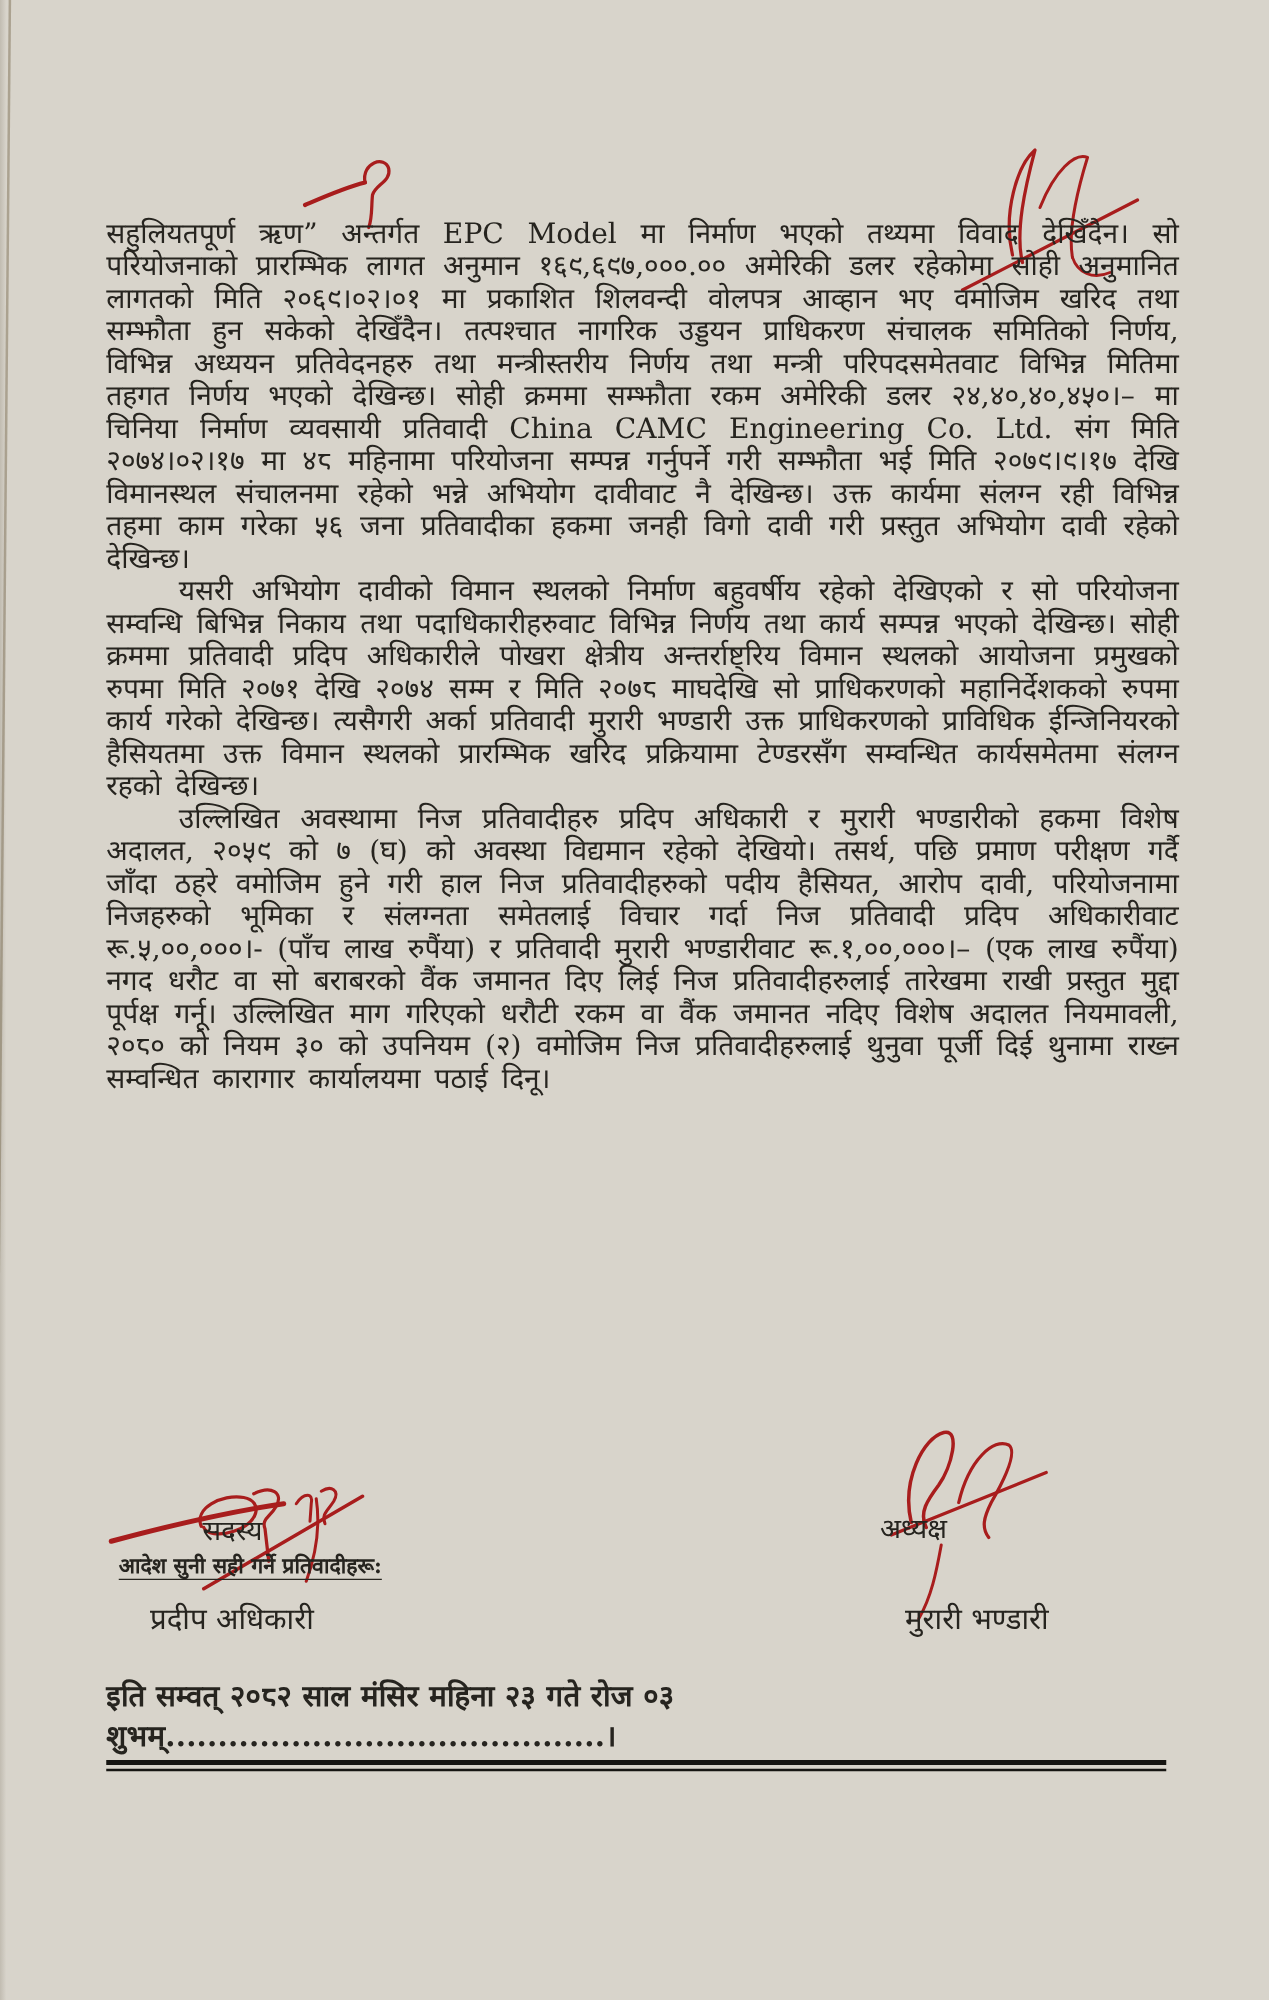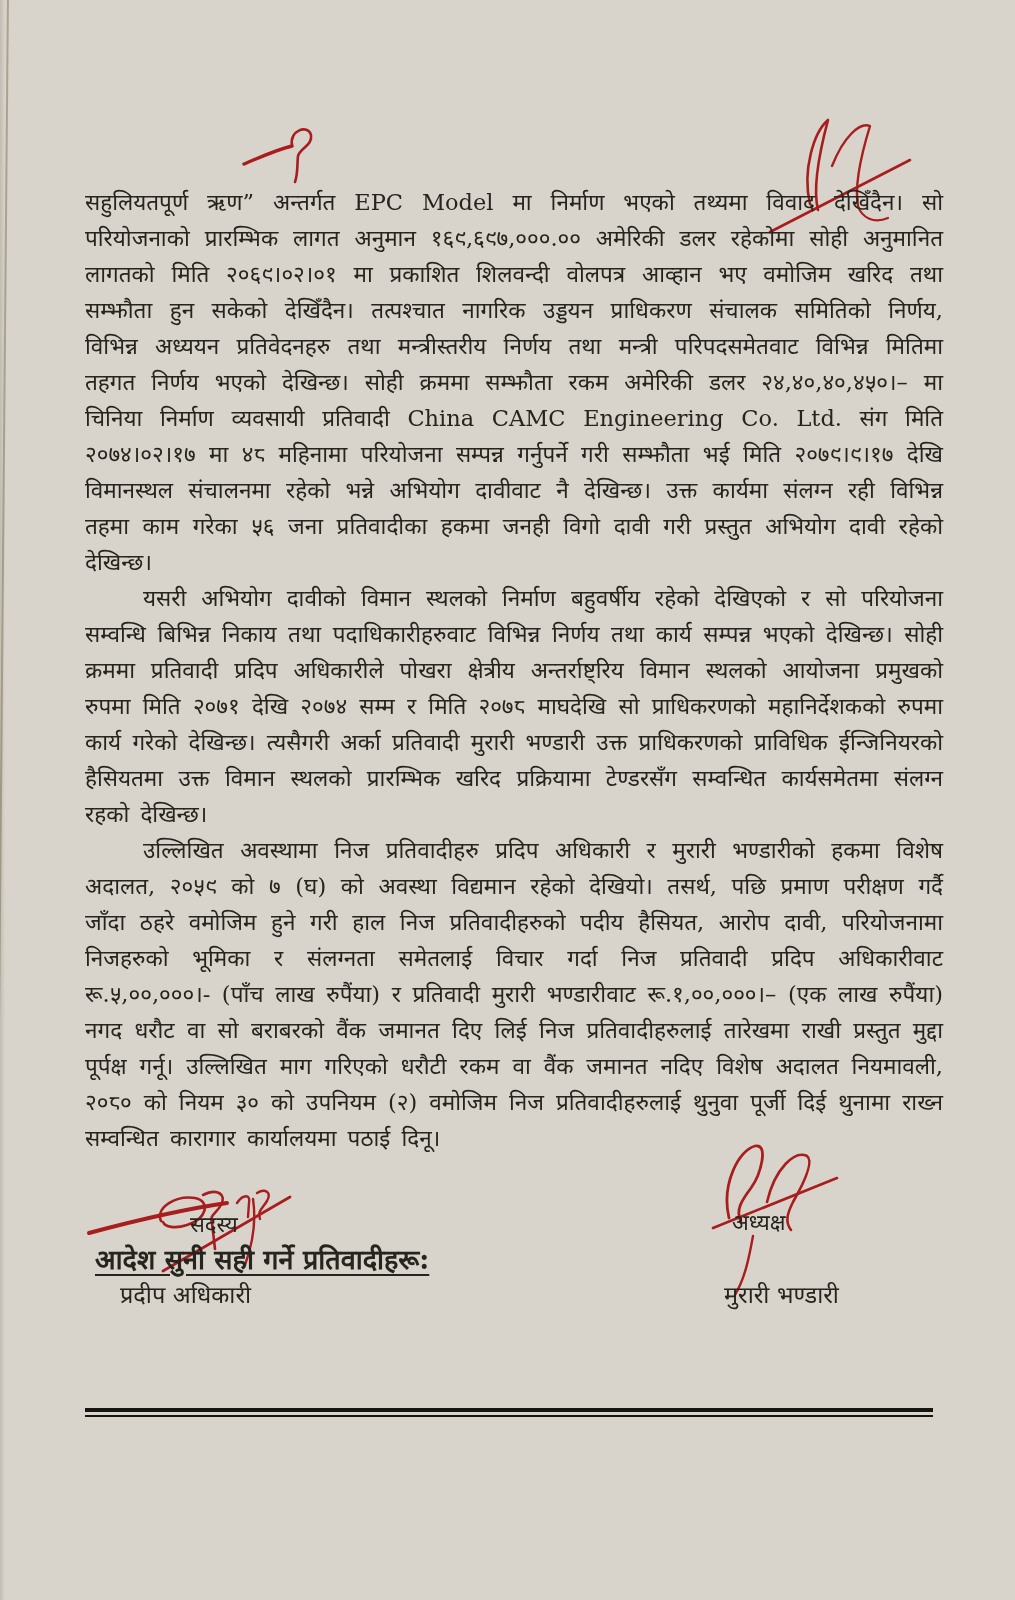--- a/index.html
+++ b/index.html
@@ -12,30 +12,30 @@
       linear-gradient(100deg,#e6e2d7 0%, #f0ede5 6%, #efece4 55%, #edе8dd 100%),
       #efece4;
     font-family:"DejaVu Serif","Liberation Serif",serif;
     color:#26241f;
   }
   .scan-edge{position:absolute;left:7px;top:-10px;width:2px;height:1640px;
     background:rgba(125,112,86,.5);transform:rotate(.5deg);transform-origin:top left;}
   .scan-edge2{position:absolute;left:0;top:0;width:5px;height:1600px;
     background:linear-gradient(90deg,rgba(90,80,60,.18),rgba(0,0,0,0));}
   .content{
-    position:absolute;left:85px;top:184px;width:858px;height:1030px;
-    font-size:22.5px;line-height:36px;text-align:justify;word-spacing:4px;
+    position:absolute;left:85px;top:174px;width:858px;height:1030px;
+    font-size:22.5px;line-height:26px;text-align:justify;word-spacing:4px;
   }
   .content p{margin:0;}
   .content p.indent{text-indent:58px;}
   .pen{position:absolute;pointer-events:none;}
   .pen path{fill:none;stroke:#a81d1d;stroke-linecap:round;stroke-linejoin:round;}
-  .sig-label{position:absolute;font-size:22px;margin-left:28px;}
+  .sig-label{position:absolute;font-size:22px;}
   .order-heading{
-    position:absolute;left:95px;top:1240px;font-size:27px;font-weight:bold;
+    position:absolute;left:95px;top:1240px;font-size:17px;font-weight:bold;
     text-decoration:underline;text-underline-offset:5px;
   }
   .defendant{position:absolute;top:1278px;font-size:23.5px;}
   .defendant.left{left:120px;}
   .defendant.right{left:724px;}
   .closing{
     position:absolute;left:85px;top:1340px;width:850px;font-size:23.5px;font-weight:bold;
     letter-spacing:.2px;
   }
   .rule{
@@ -89,17 +89,18 @@
     <path d="M18,88 L142,38" stroke-width="2.6"></path>
     <path d="M58,96 C54,118 50,138 40,155" stroke-width="2.4"></path>
   </svg>
   <span class="sig-label" style="left:704px;top:1206px;">अध्यक्ष</span>
 
   <div class="order-heading">आदेश सुनी सही गर्ने प्रतिवादीहरू:</div>
 
   <div class="defendant left">प्रदीप अधिकारी</div>
   <div class="defendant right">मुरारी भण्डारी</div>
 
+  <div class="closing">इति सम्वत् २०८२ साल मंसिर महिना २३ गते रोज ०३ शुभम्..........................................।</div>
 
   <div class="rule"></div>
 
 
 </div>
 
 </body></html>

